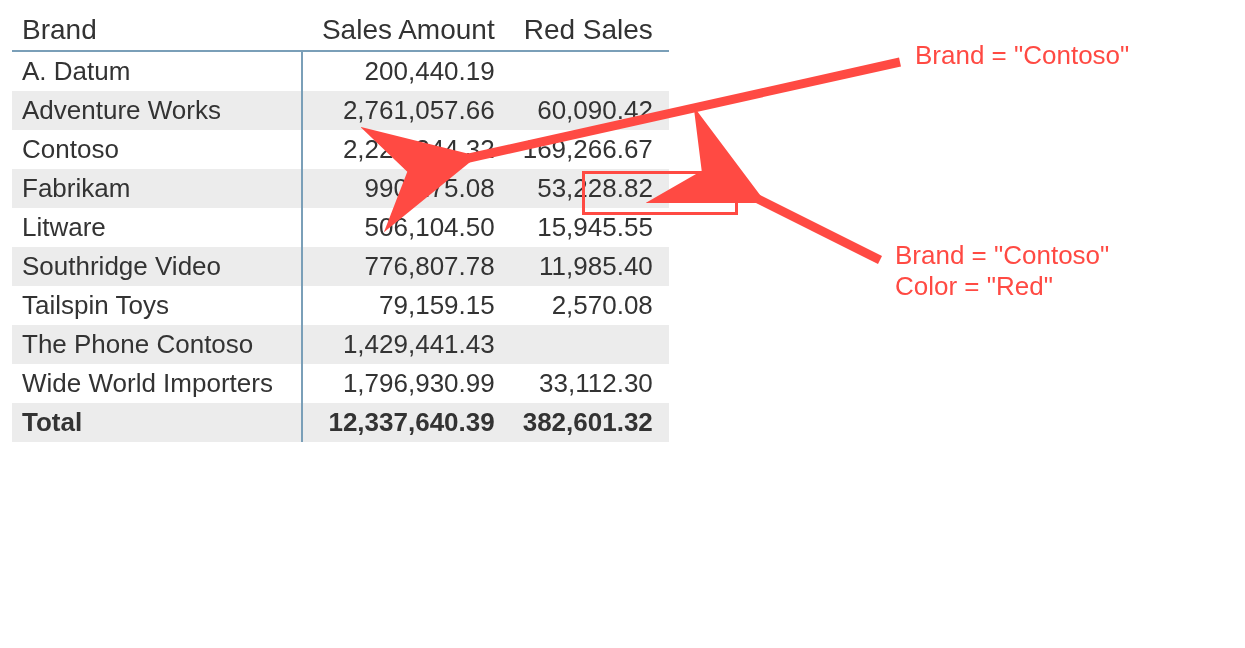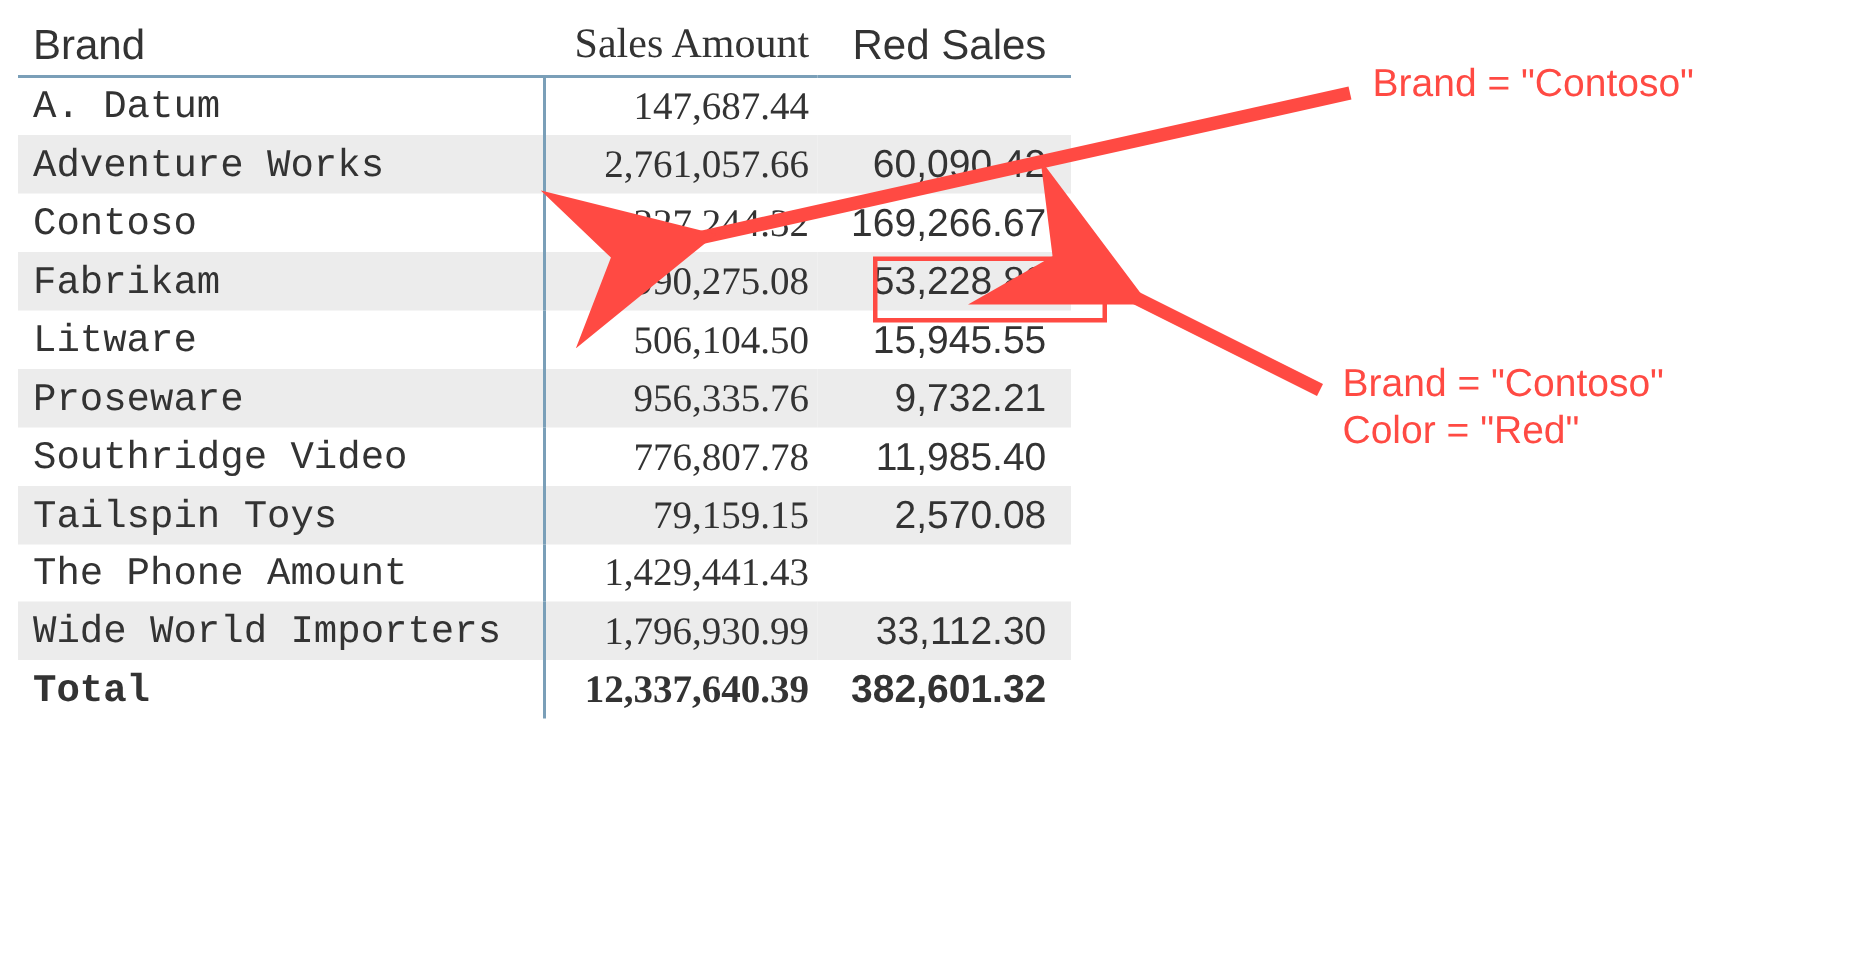--- a/index.html
+++ b/index.html
@@ -2,46 +2,46 @@
 <html><head>
 <meta charset="utf-8">
 <style>
   html,body{margin:0;padding:0;background:#fff;font-family:"Segoe UI",Arial,sans-serif;font-size:26px;color:#333}
   .wrap{position:relative;width:1245px;height:648px}
   table{border-collapse:collapse;position:absolute;left:12px;top:10px}
   th,td{padding:4px 10px 4px 10px;text-align:right;vertical-align:middle;border:none;font-weight:400}
   th{font-weight:400;font-size:28px;color:#333;}
   th.brand,td.brand{text-align:left;}
   .hdr-row th{border-bottom:2px solid #7a9fb8}
-  td.brand{padding-right:28px;font-family:Liberation Mono, monospace;}
+  td.brand{padding-right:28px;}
   tbody tr:nth-child(even) td{background:#ececec}
   tbody td:first-child{border-right:2px solid #7a9fb8}
   .total td{font-weight:700}
-  .sales{padding-left:20px;padding-right:6px;font-family:Liberation Serif, serif;}
+  .sales{padding-left:20px;padding-right:6px;}
   .red{padding-left:22px;padding-right:16px;margin-top:48px;}
   .annot{position:absolute;font-size:26px;color:#ff4a43;line-height:1.2}
   .box{position:absolute;border:3px solid #ff4a43;width:150px;height:38px;left:582px;top:171px;pointer-events:none}
   svg.ann{position:absolute;left:0;top:0;width:1245px;height:648px;pointer-events:none}
 </style>
 </head>
 <body>
 <div class="wrap">
 
 <table>
   <thead>
     <tr class="hdr-row">
       <th class="brand">Brand</th>
       <th class="sales">Sales Amount</th>
       <th class="red">Red Sales</th>
     </tr>
   </thead>
   <tbody>
     <tr>
           <td class="brand">A. Datum</td>
-          <td class="sales">147,687.44</td>
+          <td class="sales">200,440.19</td>
           <td class="red"></td>
         </tr>
     <tr>
           <td class="brand">Adventure Works</td>
           <td class="sales">2,761,057.66</td>
           <td class="red">60,090.42</td>
         </tr>
     <tr>
           <td class="brand">Contoso</td>
           <td class="sales">2,227,244.32</td>
@@ -51,36 +51,31 @@
           <td class="brand">Fabrikam</td>
           <td class="sales">990,275.08</td>
           <td class="red">53,228.82</td>
         </tr>
     <tr>
           <td class="brand">Litware</td>
           <td class="sales">506,104.50</td>
           <td class="red">15,945.55</td>
         </tr>
     <tr>
-          <td class="brand">Proseware</td>
-          <td class="sales">956,335.76</td>
-          <td class="red">9,732.21</td>
-        </tr>
-    <tr>
           <td class="brand">Southridge Video</td>
           <td class="sales">776,807.78</td>
           <td class="red">11,985.40</td>
         </tr>
     <tr>
           <td class="brand">Tailspin Toys</td>
           <td class="sales">79,159.15</td>
           <td class="red">2,570.08</td>
         </tr>
     <tr>
-          <td class="brand">The Phone Amount</td>
+          <td class="brand">The Phone Contoso</td>
           <td class="sales">1,429,441.43</td>
           <td class="red"></td>
         </tr>
     <tr>
           <td class="brand">Wide World Importers</td>
           <td class="sales">1,796,930.99</td>
           <td class="red">33,112.30</td>
         </tr>
     <tr class="total">
           <td class="brand">Total</td>

